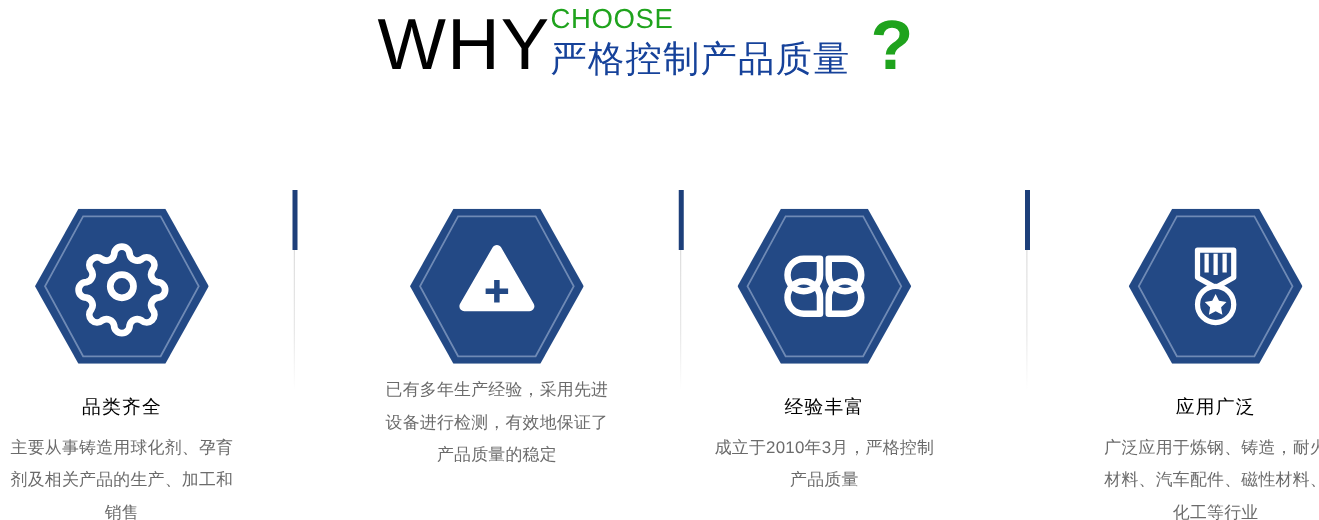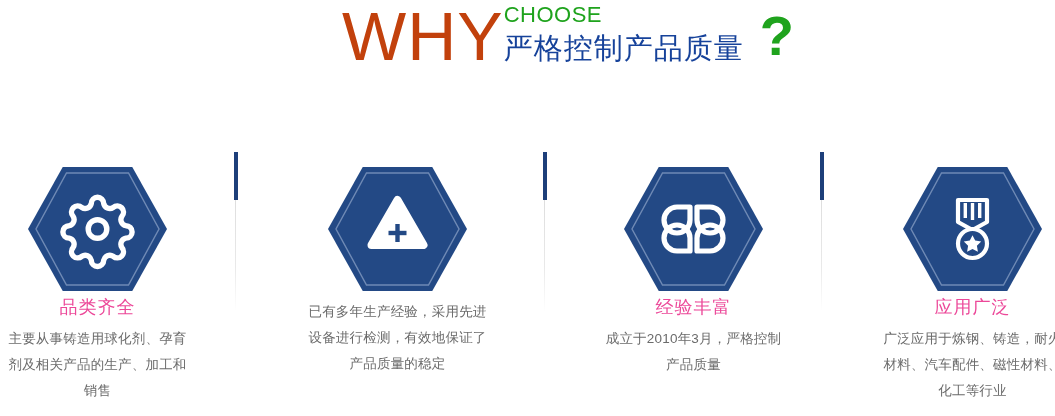--- a/index.html
+++ b/index.html
@@ -25,27 +25,26 @@
     height: 96px;
   }
   .header-inner {
     position: absolute;
     left: 302px;
     top: 0;
     display: flex;
     align-items: flex-start;
   }
   .why-word {
-    font-size: 68px;
+    font-size: 58px;
     line-height: 72px;
     font-weight: 400;
-    color: #c2410c;
+    color: #000000;
     letter-spacing: 1px;
     font-family: "Liberation Sans", "DejaVu Sans", sans-serif;
-    margin-left: 40px;
   }
   .header-stack {
     display: flex;
     flex-direction: column;
     margin-left: 0;
     padding-top: 2px;
   }
   .choose-word {
     font-size: 22px;
     line-height: 26px;
@@ -78,42 +77,42 @@
     height: 266px;
   }
   .card {
     position: absolute;
     top: 0;
     width: 200px;
     text-align: center;
   }
   .card-1 { left: 0px;   width: 195px; }
   .card-2 { left: 300px; width: 195px; }
-  .card-3 { left: 596px; width: 195px; }
+  .card-3 { left: 562px; width: 195px; }
   .card-4 { left: 875px; width: 195px; }
 
   .hex-wrap {
     position: relative;
     width: 139px;
     height: 124px;
     margin: 17px auto 0 auto;
   }
   .hex {
     position: absolute;
     left: 0;
     top: 0;
     width: 139px;
     height: 124px;
   }
 
   .card-title {
-    margin-top: 5px;
-    font-size: 18px;
+    margin-top: 24px;
+    font-size: 15px;
     line-height: 22px;
-    color: #ec4899;
+    color: #000000;
     letter-spacing: 1px;
   }
   .card-desc {
     margin-top: 8px;
     font-size: 13.5px;
     line-height: 26px;
     color: #6b6b6b;
     letter-spacing: 0.2px;
     padding: 0 6px;
   }

